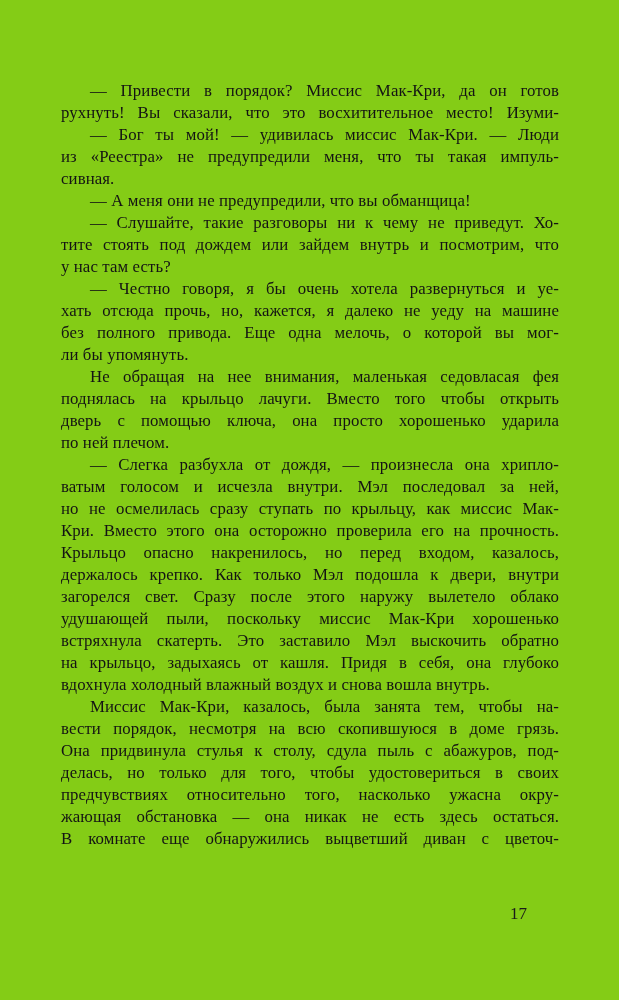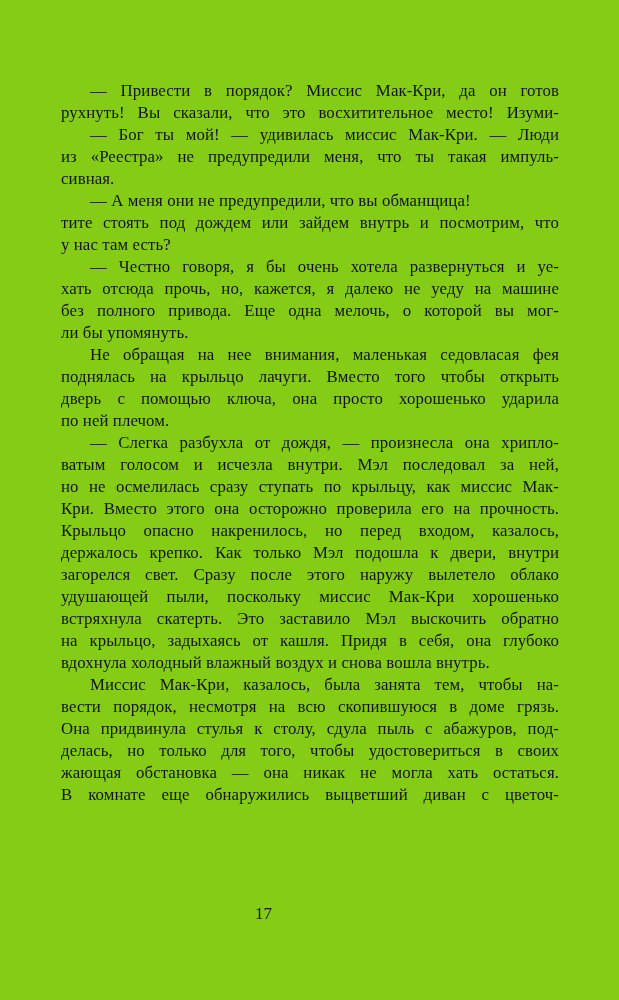--- a/index.html
+++ b/index.html
@@ -35,37 +35,38 @@
     text-align-last: left;
   }
   .text-line.para-start {
     text-indent: 29px;
   }
   .page-number {
     position: absolute;
     top: 903px;
     left: 0;
     width: 527px;
-    text-align: center;
+    text-align: right;
     font-size: 17px;
     line-height: 22px;
     color: #1a1a1a;
   }
 </style>
 </head>
 <body>
 
 <div class="book-page">
   <div class="text-block">
       <div class="text-line para-start">— Привести в порядок? Миссис Мак-Кри, да он готов</div>
       <div class="text-line">рухнуть! Вы сказали, что это восхитительное место! Изуми-</div>
       <div class="text-line para-start">— Бог ты мой! — удивилась миссис Мак-Кри. — Люди</div>
       <div class="text-line">из «Реестра» не предупредили меня, что ты такая импуль-</div>
       <div class="text-line para-end">сивная.</div>
       <div class="text-line para-start para-end">— А меня они не предупредили, что вы обманщица!</div>
+      <div class="text-line para-start">— Слушайте, такие разговоры ни к чему не приведут. Хо-</div>
       <div class="text-line">тите стоять под дождем или зайдем внутрь и посмотрим, что</div>
       <div class="text-line para-end">у нас там есть?</div>
       <div class="text-line para-start">— Честно говоря, я бы очень хотела развернуться и уе-</div>
       <div class="text-line">хать отсюда прочь, но, кажется, я далеко не уеду на машине</div>
       <div class="text-line">без полного привода. Еще одна мелочь, о которой вы мог-</div>
       <div class="text-line para-end">ли бы упомянуть.</div>
       <div class="text-line para-start">Не обращая на нее внимания, маленькая седовласая фея</div>
       <div class="text-line">поднялась на крыльцо лачуги. Вместо того чтобы открыть</div>
       <div class="text-line">дверь с помощью ключа, она просто хорошенько ударила</div>
       <div class="text-line para-end">по ней плечом.</div>
@@ -77,17 +78,18 @@
       <div class="text-line">держалось крепко. Как только Мэл подошла к двери, внутри</div>
       <div class="text-line">загорелся свет. Сразу после этого наружу вылетело облако</div>
       <div class="text-line">удушающей пыли, поскольку миссис Мак-Кри хорошенько</div>
       <div class="text-line">встряхнула скатерть. Это заставило Мэл выскочить обратно</div>
       <div class="text-line">на крыльцо, задыхаясь от кашля. Придя в себя, она глубоко</div>
       <div class="text-line para-end">вдохнула холодный влажный воздух и снова вошла внутрь.</div>
       <div class="text-line para-start">Миссис Мак-Кри, казалось, была занята тем, чтобы на-</div>
       <div class="text-line">вести порядок, несмотря на всю скопившуюся в доме грязь.</div>
       <div class="text-line">Она придвинула стулья к столу, сдула пыль с абажуров, под-</div>
       <div class="text-line">делась, но только для того, чтобы удостовериться в своих</div>
-      <div class="text-line">жающая обстановка — она никак не могла хать остаться.</div>
+      <div class="text-line">предчувствиях относительно того, насколько ужасна окру-</div>
+      <div class="text-line">жающая обстановка — она никак не есть здесь остаться.</div>
       <div class="text-line">В комнате еще обнаружились выцветший диван с цветоч-</div>
     </div>
   <div class="page-number">17</div>
 </div>
 
 </body></html>

